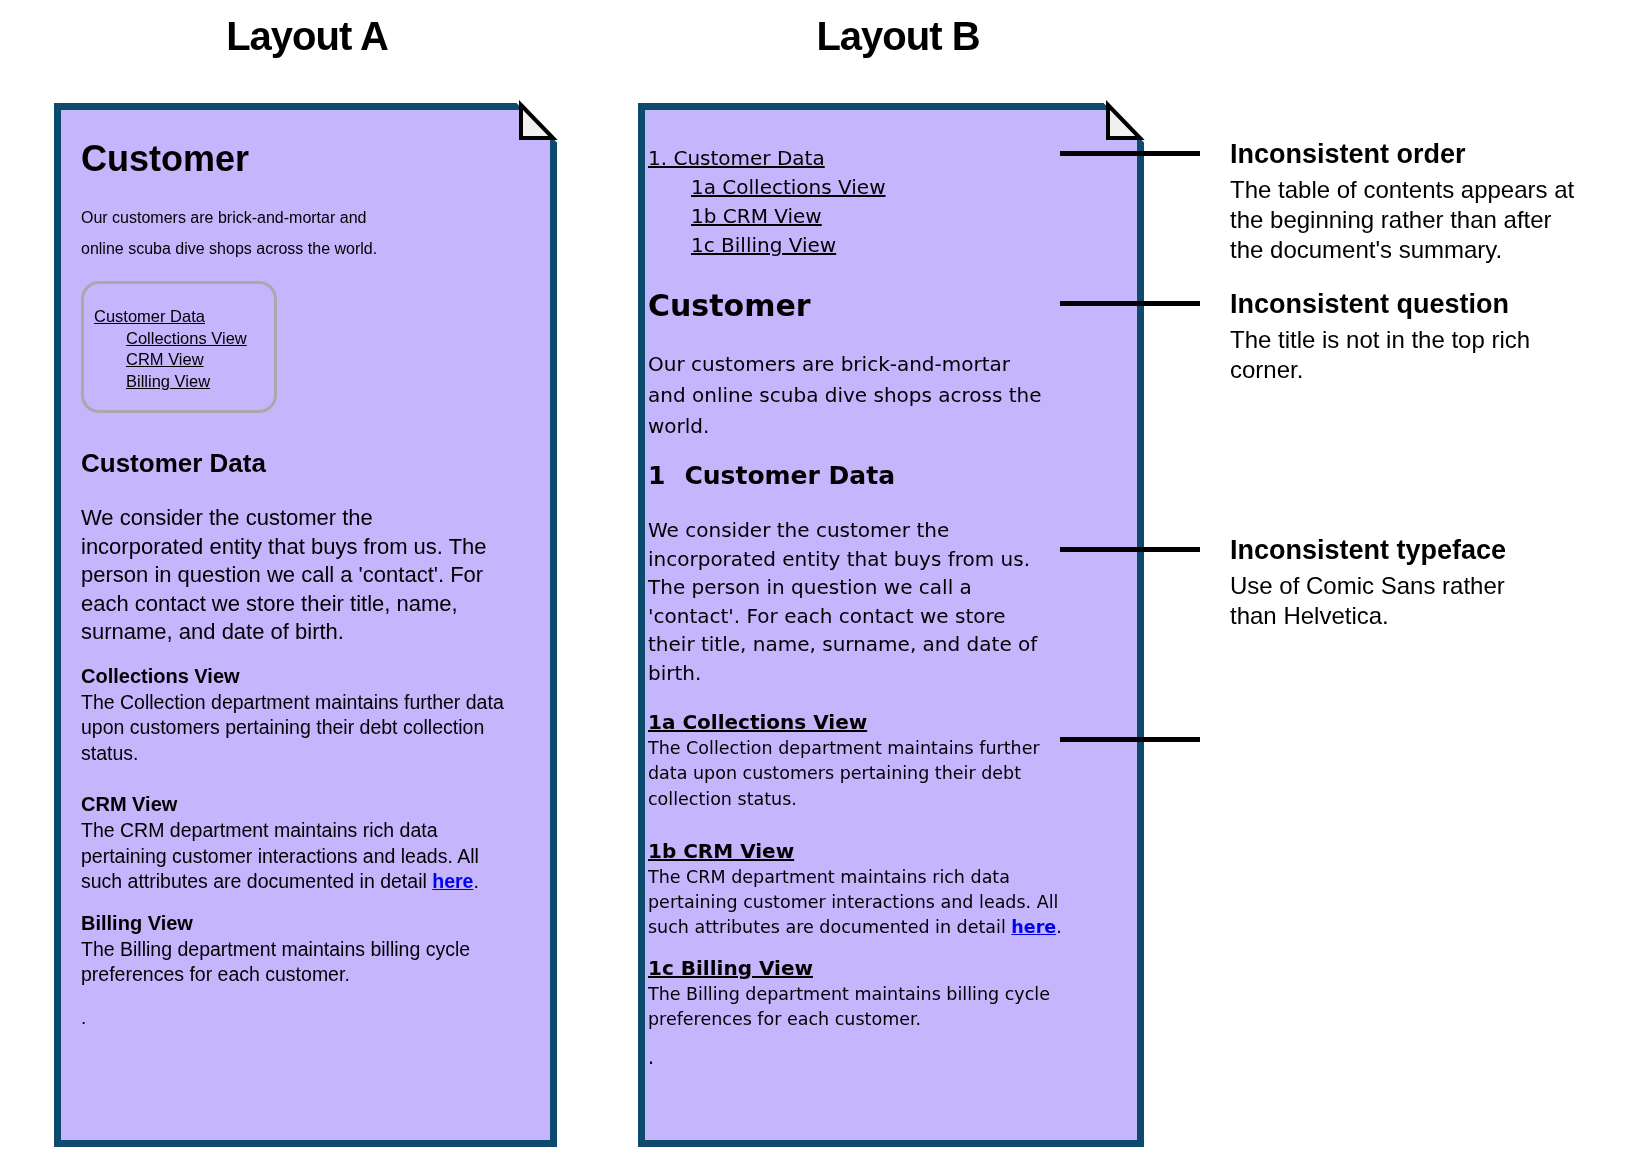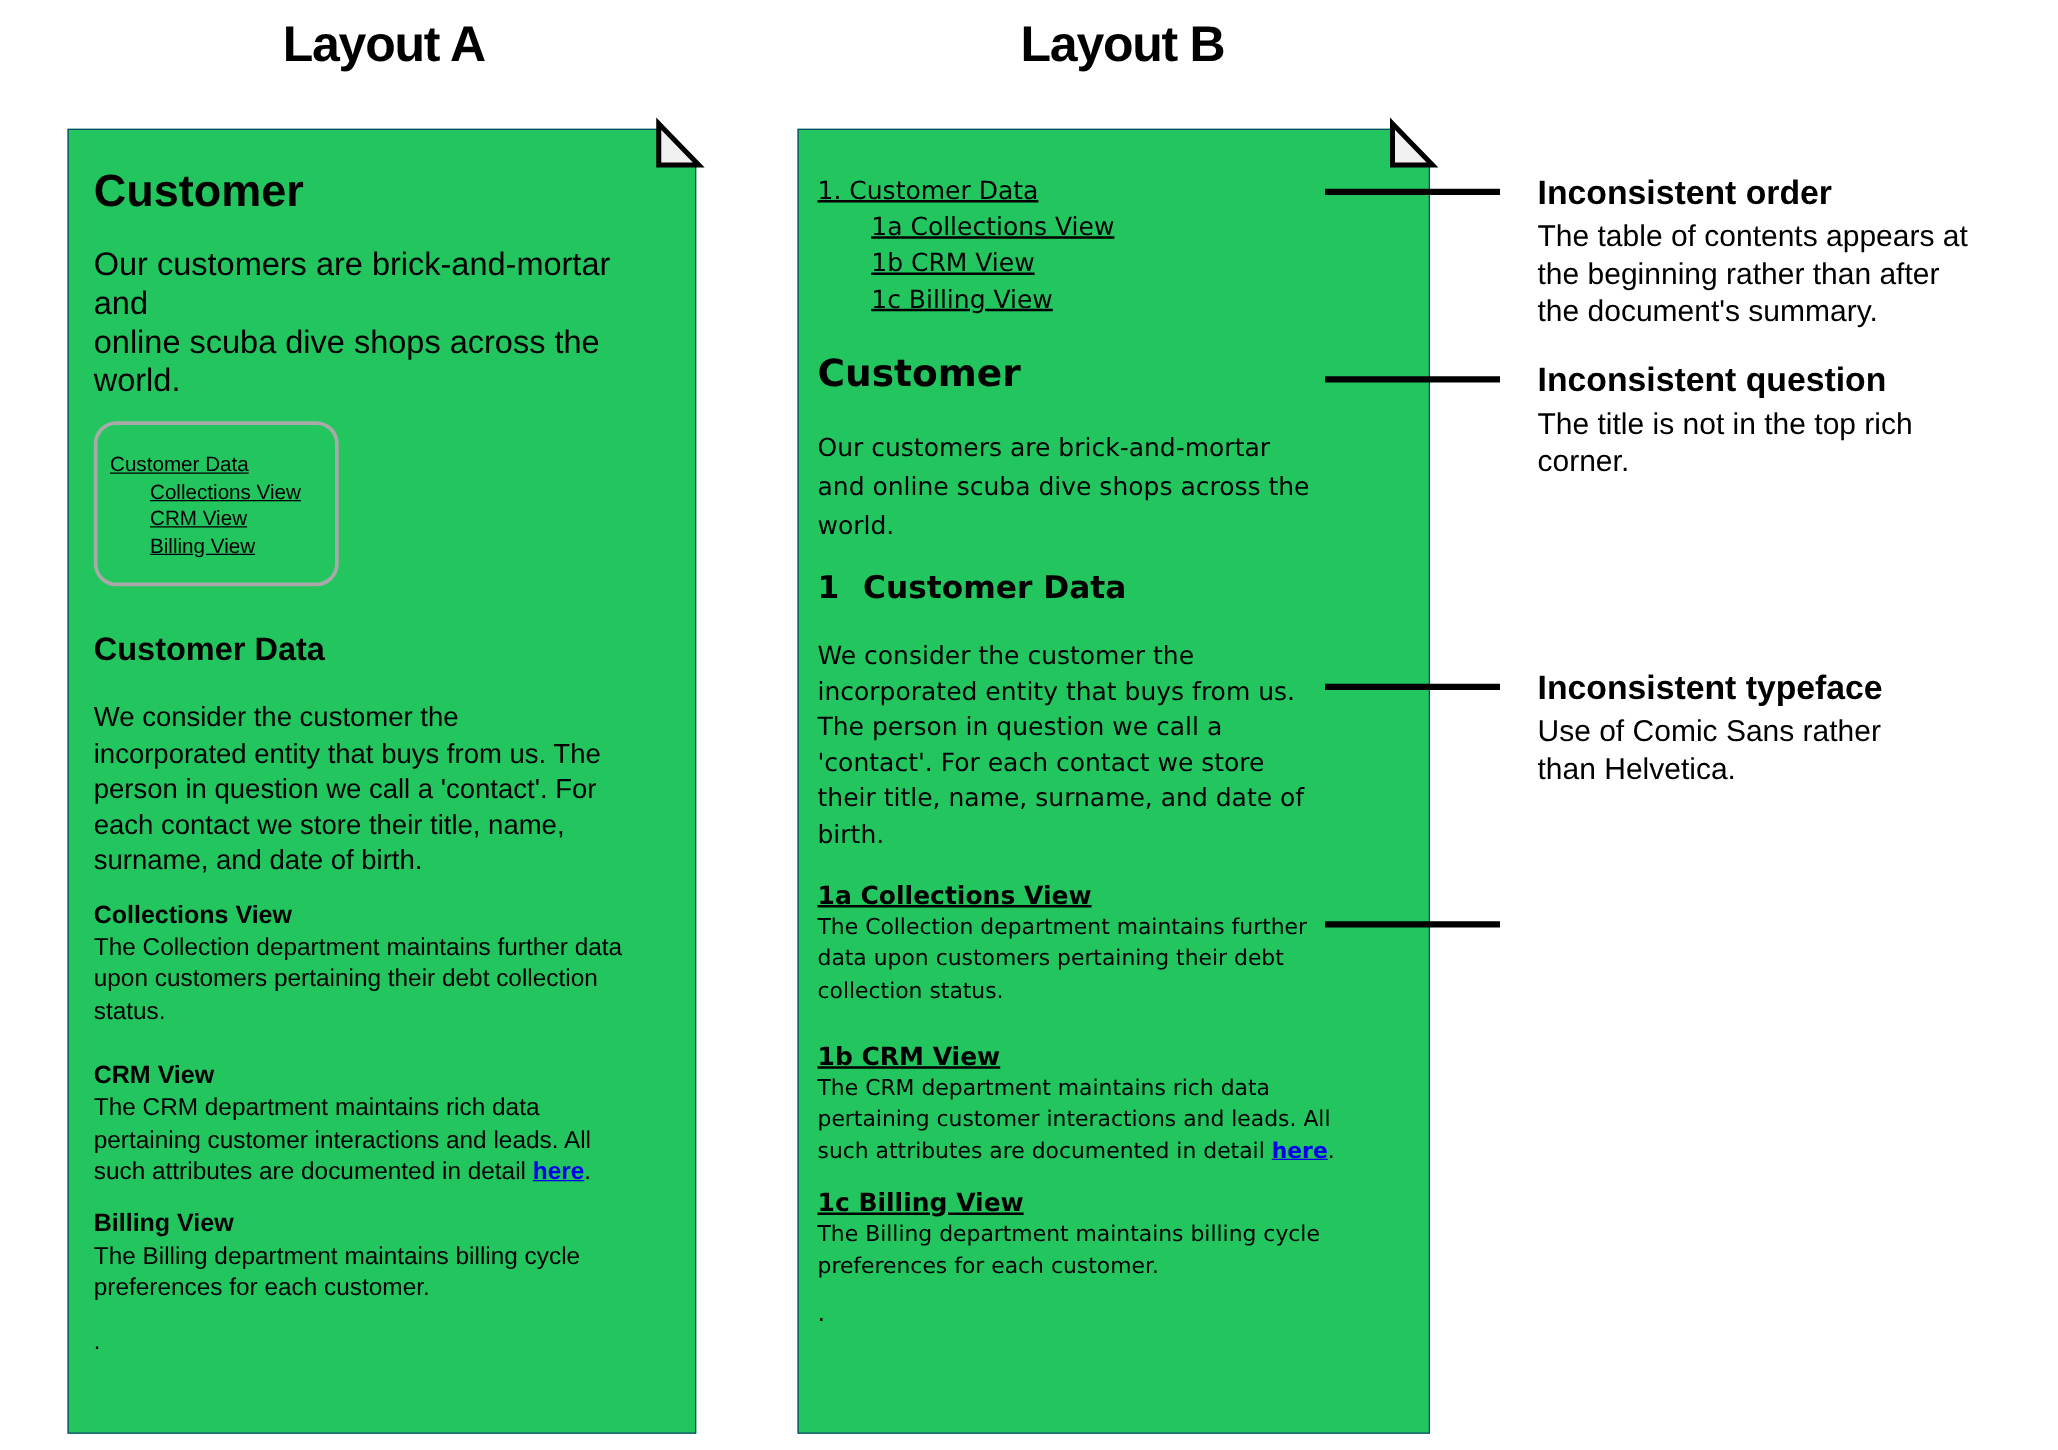--- a/index.html
+++ b/index.html
@@ -25,42 +25,42 @@
     white-space: nowrap;
   }
   #title-a { left: 307px; }
   #title-b { left: 898px; }
 
   
   .page {
     position: absolute;
     top: 103px;
     height: 1044px;
-    background: #22c55e;
-    border: 1px solid #0c4a6e;
+    background: #c4b5fd;
+    border: 7px solid #0c4a6e;
   }
   #page-a { left: 54px;  width: 503px; }
   #page-b { left: 638px; width: 506px; }
 
   .dogear {
     position: absolute;
     top: -5px;
     right: -5px;
     width: 53px;
     height: 53px;
     overflow: visible;
     pointer-events: none;
   }
 
   .pre { white-space: pre-line; }
 
   
   .a-content { padding: 29px 20px 0 20px; font-family: "Liberation Sans", sans-serif; }
   .a-h1   { font-size: 36px; line-height: 40px; font-weight: bold; margin: 0 0 23px 0; }
-  .a-lead { font-size: 26px; line-height: 31px; margin: 0 0 17px 0; }
+  .a-lead { font-size: 16px; line-height: 31px; margin: 0 0 17px 0; }
   .a-tocbox {
     display: inline-block;
     border: 3px solid #a9a9a9;
     border-radius: 18px;
     padding: 22px 20px 18px 10px;
     margin: 0 0 34px 0;
     min-width: 196px;
   }
   .a-toc-item { font-size: 16.5px; line-height: 21.5px; }
   .a-toc-item a, .b-toc-item a { color: #000; }
@@ -68,21 +68,21 @@
   .a-h2   { font-size: 26px; line-height: 33px; font-weight: bold; margin: 0 0 24px 0; }
   .a-body { font-size: 22px; line-height: 28.5px; margin: 0 0 16px 0; }
   .a-h3   { font-size: 20px; line-height: 27px; font-weight: bold; margin: 0; }
   .a-small{ font-size: 19.5px; line-height: 25.5px; margin: 0 0 25px 0; }
   .a-small.tight { margin-bottom: 15px; }
   .a-small.last  { margin-bottom: 20px; }
   .trailing-mark { font-size: 19px; line-height: 20px; margin: 0; }
   .inline-link { font-weight: bold; text-decoration: underline; }
 
   
-  .b-content { padding: 34px 18px 0 15px; font-family: "DejaVu Sans", sans-serif; }
+  .b-content { padding: 34px 18px 0 3px; font-family: "DejaVu Sans", sans-serif; }
   .b-toc { margin: 0 0 27px 0; }
   .b-toc-item { font-size: 20px; line-height: 29px; }
   .b-toc-item a { color: #000; }
   .indent-b { margin-left: 43px; }
   .b-h1   { font-size: 30px; line-height: 38px; font-weight: bold; margin: 0 0 24px 0; }
   .b-lead { font-size: 20px; line-height: 31px; margin: 0 0 17px 0; }
   .b-h2   { font-size: 25px; line-height: 33px; font-weight: bold; margin: 0 0 24px 0; }
   .b-h2 .h2-num { display: inline-block; margin-right: 19px; }
   .b-body { font-size: 20px; line-height: 28.5px; margin: 0 0 22px 0; }
   .b-h3   { font-size: 20px; line-height: 27px; font-weight: bold; text-decoration: underline; margin: 0; }

